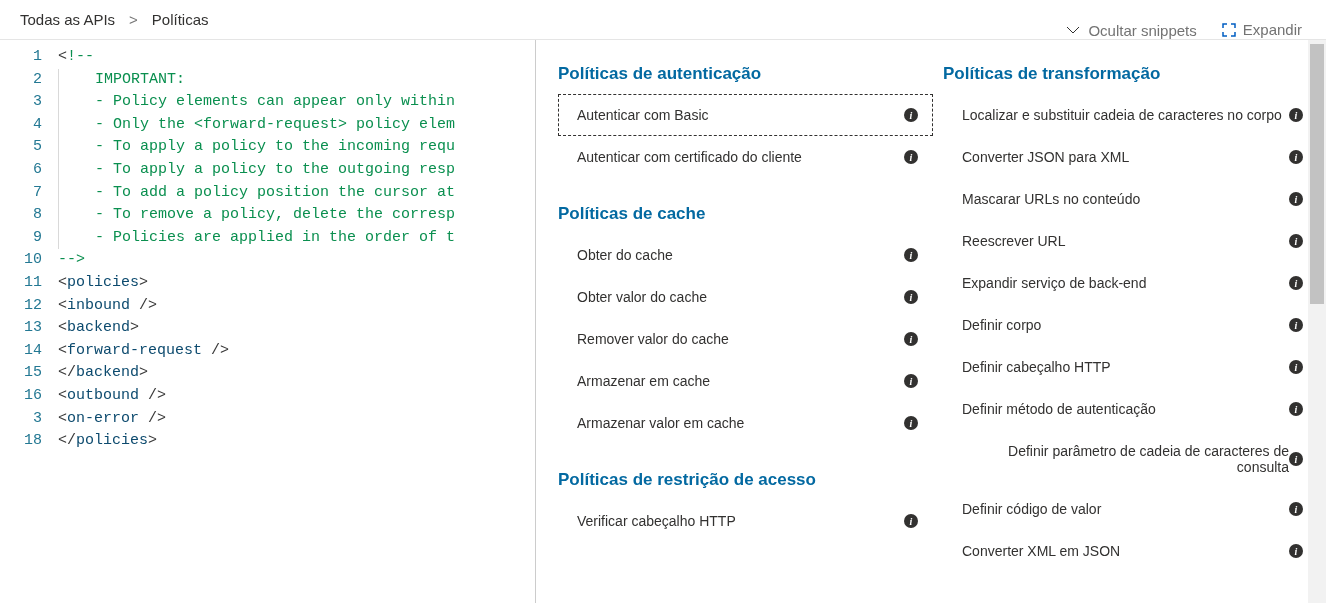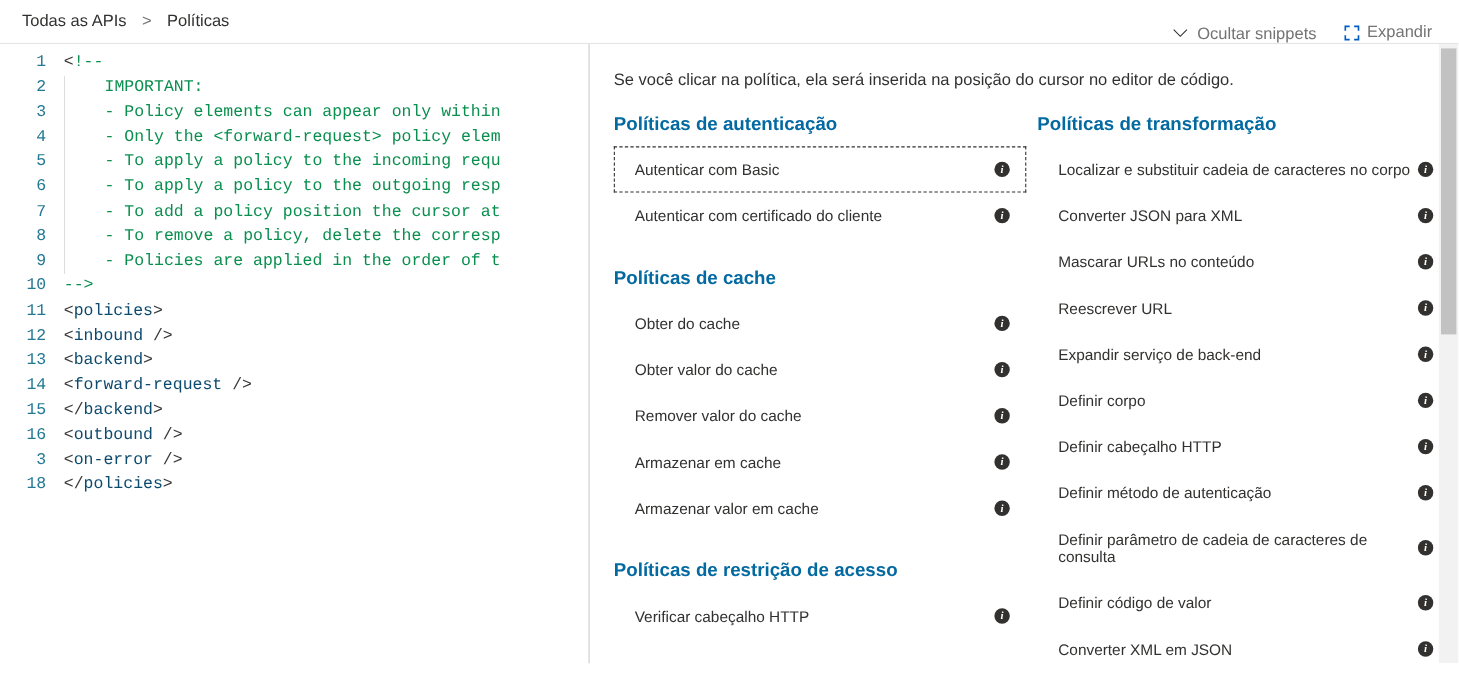--- a/index.html
+++ b/index.html
@@ -60,21 +60,21 @@
   .snippet-pane {
     flex: 1;
     padding: 24px 8px 0 22px;
     position: relative;
     overflow: hidden;
   }
   .hint { font-size: 15px; color: #323130; margin-bottom: 22px; }
   .columns { display: flex; gap: 10px; }
   .col { flex: 1; min-width: 0; }
   .section-title { font-size: 17px; font-weight: 600; color: #0369a1; margin-bottom: 10px; }
-  .item-list { margin-bottom: 26px; }
+  .item-list { margin-bottom: 26px; text-align: right; }
   .item {
     display: flex;
     align-items: center;
     justify-content: space-between;
     padding: 12px 14px 12px 18px;
     font-size: 14px;
     color: #323130;
     cursor: pointer;
     border: 1px dashed transparent;
   }
@@ -148,21 +148,20 @@
         <div>14</div>
         <div>15</div>
         <div>16</div>
         <div>3</div>
         <div>18</div>
       </div>
     <div class="code" id="code"><div class="row"><span class="tok-punc">&lt;</span><span class="tok-comment">!--</span></div><div class="row"><span class="guide"></span><span class="tok-comment">    IMPORTANT:</span></div><div class="row"><span class="guide"></span><span class="tok-comment">    - Policy elements can appear only within</span></div><div class="row"><span class="guide"></span><span class="tok-comment">    - Only the &lt;forward-request&gt; policy elem</span></div><div class="row"><span class="guide"></span><span class="tok-comment">    - To apply a policy to the incoming requ</span></div><div class="row"><span class="guide"></span><span class="tok-comment">    - To apply a policy to the outgoing resp</span></div><div class="row"><span class="guide"></span><span class="tok-comment">    - To add a policy position the cursor at</span></div><div class="row"><span class="guide"></span><span class="tok-comment">    - To remove a policy, delete the corresp</span></div><div class="row"><span class="guide"></span><span class="tok-comment">    - Policies are applied in the order of t</span></div><div class="row"><span class="tok-comment">--&gt;</span></div><div class="row"><span class="tok-punc">&lt;</span><span class="tok-tag">policies</span><span class="tok-punc">&gt;</span></div><div class="row">    <span class="tok-punc">&lt;</span><span class="tok-tag">inbound</span><span class="tok-punc"> /&gt;</span></div><div class="row">    <span class="tok-punc">&lt;</span><span class="tok-tag">backend</span><span class="tok-punc">&gt;</span></div><div class="row">        <span class="tok-punc">&lt;</span><span class="tok-tag">forward-request</span><span class="tok-punc"> /&gt;</span></div><div class="row">    <span class="tok-punc">&lt;/</span><span class="tok-tag">backend</span><span class="tok-punc">&gt;</span></div><div class="row">    <span class="tok-punc">&lt;</span><span class="tok-tag">outbound</span><span class="tok-punc"> /&gt;</span></div><div class="row">    <span class="tok-punc">&lt;</span><span class="tok-tag">on-error</span><span class="tok-punc"> /&gt;</span></div><div class="row"><span class="tok-punc">&lt;/</span><span class="tok-tag">policies</span><span class="tok-punc">&gt;</span></div></div>
   </div>
 
   <div class="snippet-pane">
-    <div class="hint">Se você clicar na política, ela será inserida na posição do cursor no editor de código.</div>
     <div class="columns">
       <div class="col" id="col-left">
           <div class="section-title">Políticas de autenticação</div>
           <div class="item-list">
             <div class="item selected">
               <span>Autenticar com Basic</span>
               <span class="info-icon">i</span>
             </div>
             <div class="item">
               <span>Autenticar com certificado do cliente</span>

